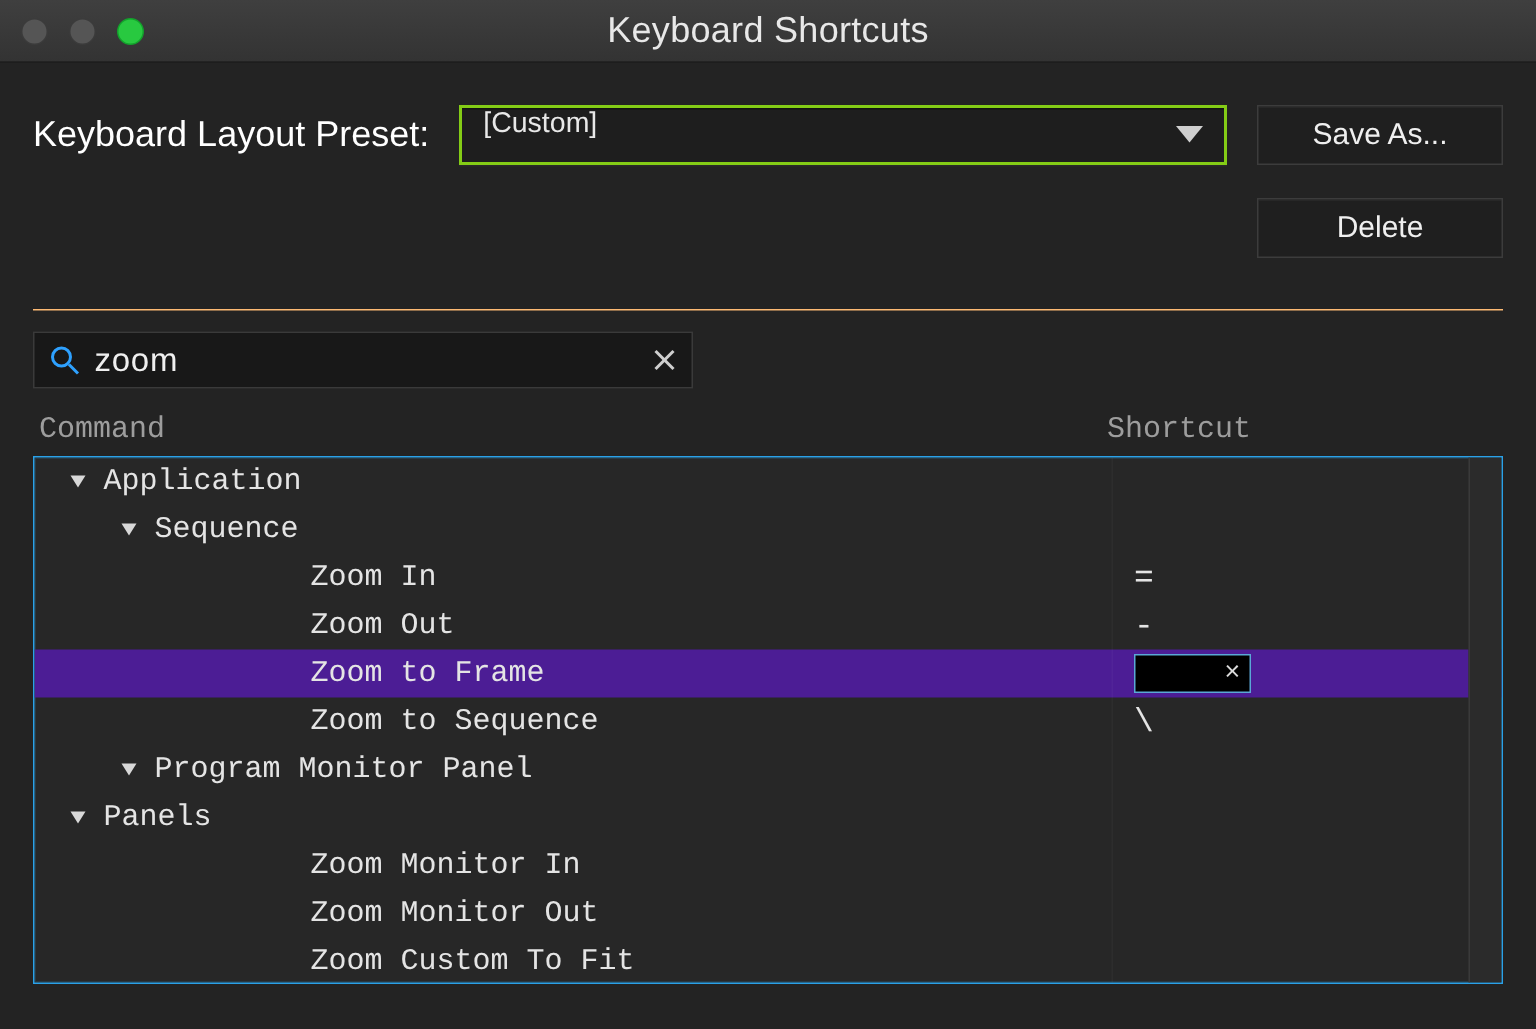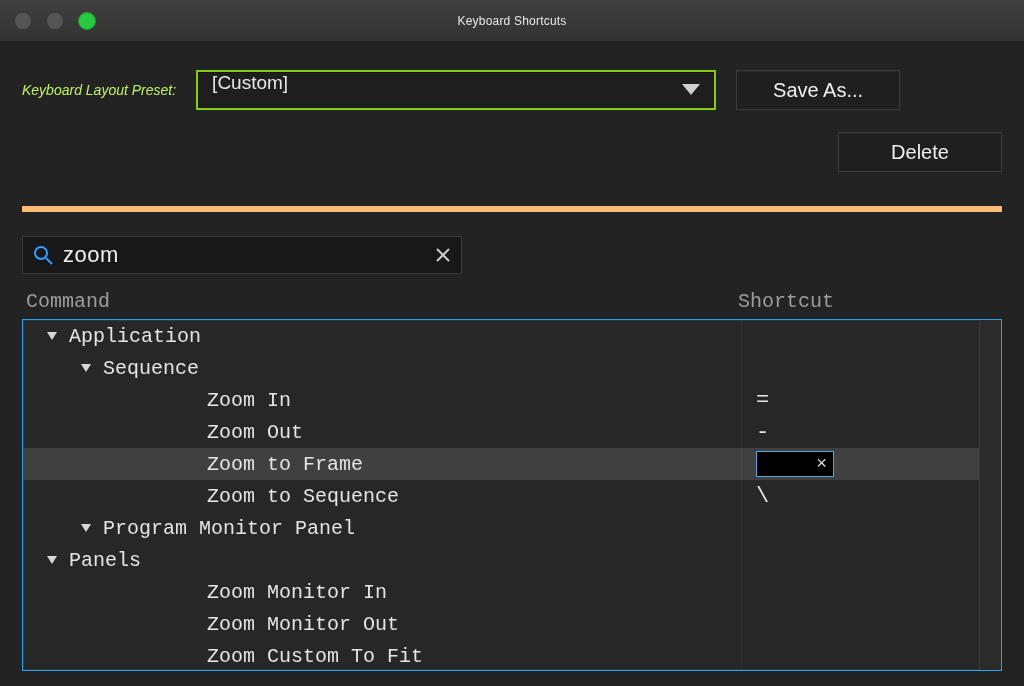--- a/index.html
+++ b/index.html
@@ -27,34 +27,34 @@
     display: flex; gap: 14px;
   }
   .tl-dot {
     width: 18px; height: 18px; border-radius: 50%;
     background: #555; border: 1px solid rgba(0,0,0,0.3);
   }
   .tl-green { background: #28c940; border-color: #13a22c; }
   .titlebar .title {
     margin: 16px auto;
     color: #e8e8e8;
-    font-size: 12px;
+    font-size: 24px;
     letter-spacing: .2px;
   }
 
   
   .top-area {
     padding: 28px 22px 10px 22px;
   }
   .row1 {
     display: flex;
     align-items: center;
     gap: 20px;
   }
-  .preset-label { color: #bef264; font-size: 14px; font-style: italic; }
+  .preset-label { color: #ffffff; font-size: 24px; }
   .dropdown {
     flex: 1;
     height: 40px;
     background: #1e1e1e;
     border: 2px solid #84cc16;
     display: flex; align-items: flex-start;
     padding: 0 14px;
     color: #e8e8e8;
     position: relative;
     max-width: 520px;
@@ -77,22 +77,22 @@
   }
   .row2 {
     display: flex; justify-content: flex-end;
     margin-top: 22px;
     padding-right: 0;
   }
 
   
   .panel {
     margin: 24px 22px 0 22px;
-    border-top: 6px solid #fdba74;
-    padding-top: 24px;
+    border-top: 1px solid #fdba74;
+    padding-top: 14px;
   }
   .search-wrap {
     display: flex; align-items: center;
     width: 440px;
     height: 38px;
     background: #181818;
     border: 1px solid #3a3a3a;
     padding: 0 10px;
     gap: 10px;
   }
@@ -149,21 +149,21 @@
   .indent1 { padding-left: 52px; align-items: center; }
   .indent2 { padding-left: 124px; text-align: right; } 
   .sc-cell {
     height:100%;
     display:flex; align-items:center;
     padding-left: 14px;
     color:#e4e4e4;
     font-size: 22px;
     border-left: 1px solid rgba(255,255,255,.03);
   }
-  .trow.selected { background: #404040; }
+  .trow.selected { background: #4c1d95; }
   .sc-edit {
     width: 78px; height: 26px;
     background: #000;
     border: 1px solid #5aa7d6;
     display:flex; align-items:center; justify-content:flex-end;
     padding-right: 6px;
   }
   .sc-edit .x { color:#dcdcdc; font-size:18px; line-height:1; }
 
   

